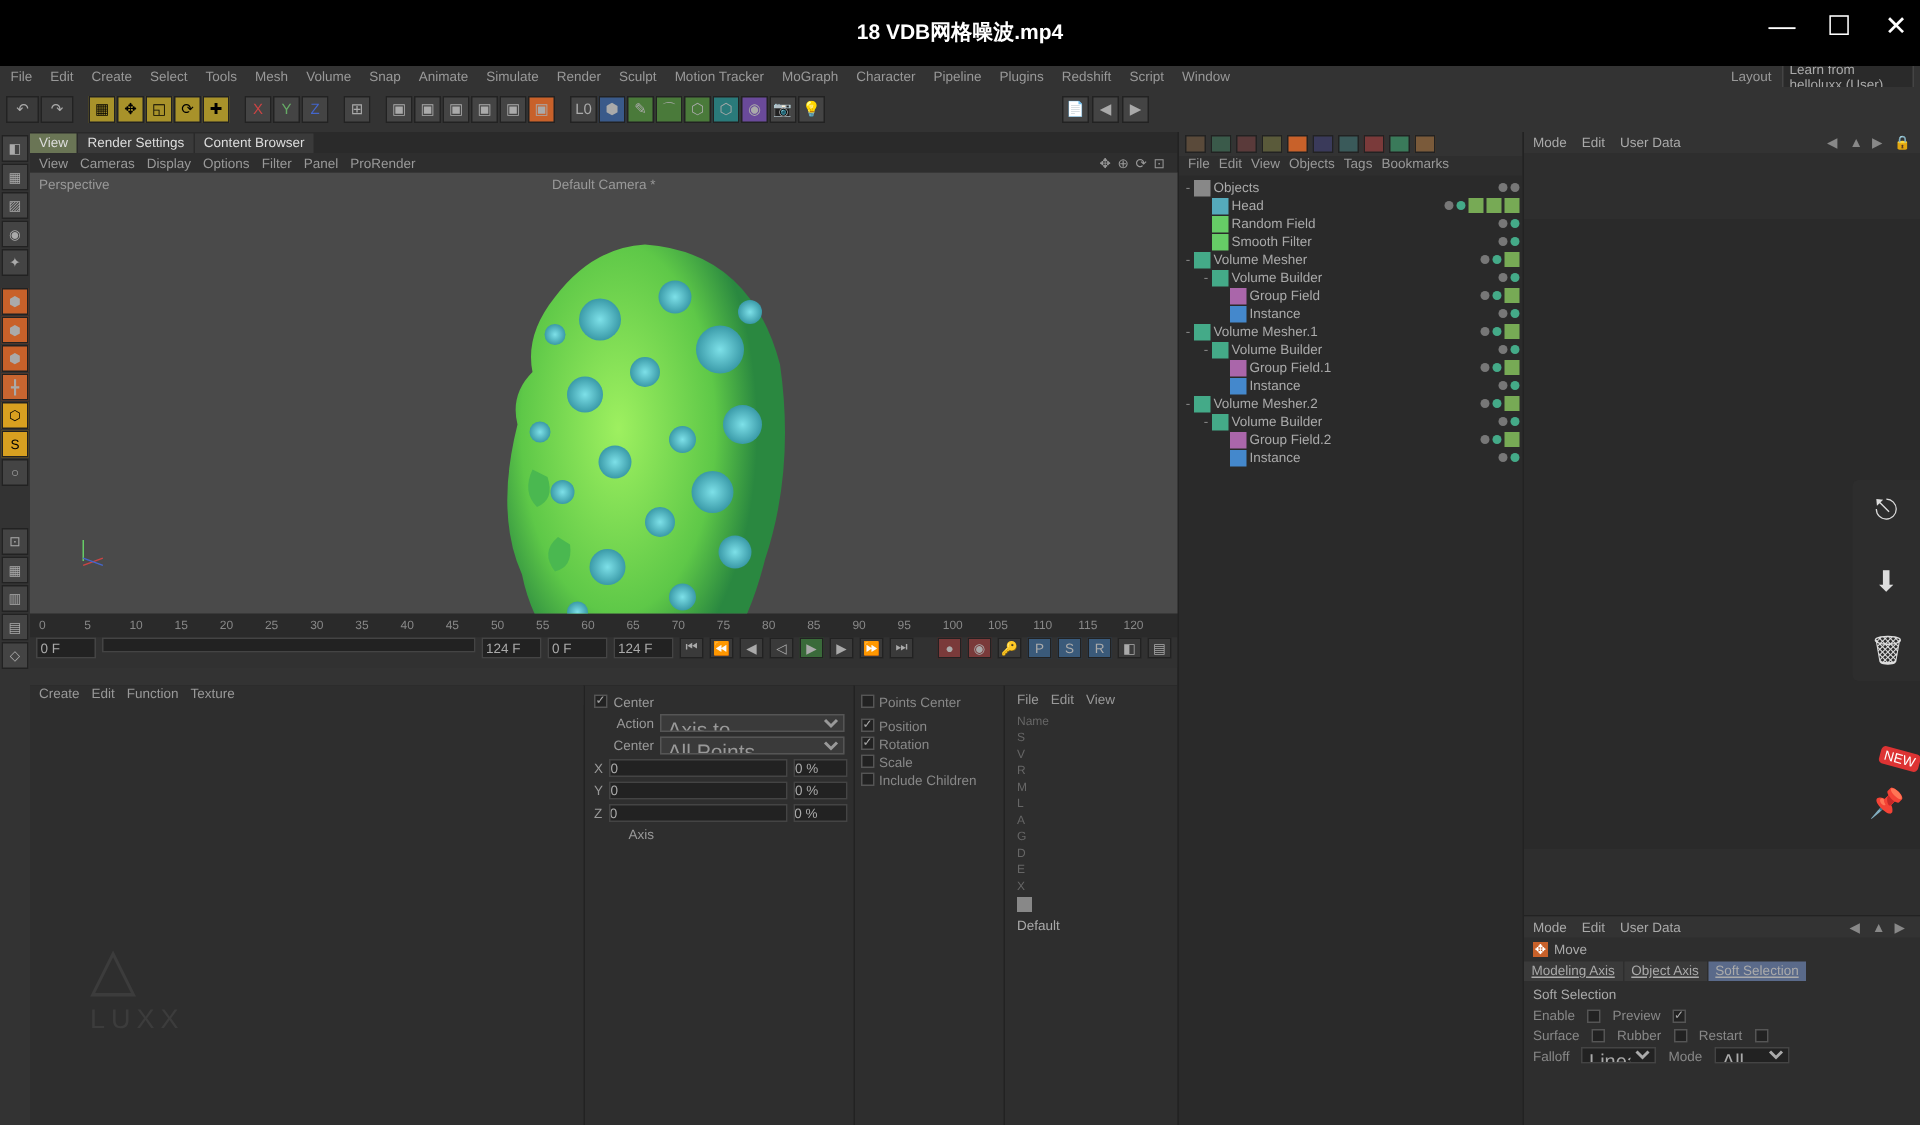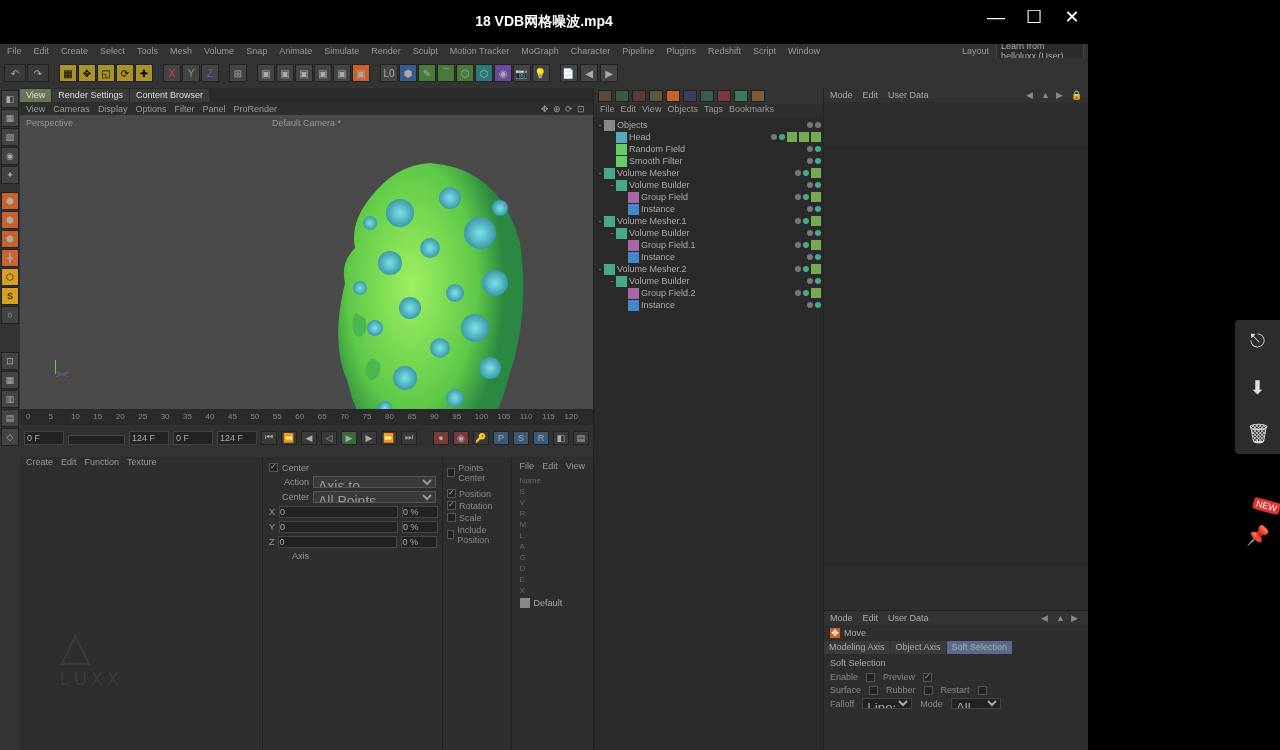--- a/index.html
+++ b/index.html
@@ -1,17 +1,17 @@
 <!DOCTYPE html>
 <html><head>
 <meta charset="utf-8">
 <style>
 * { margin:0; padding:0; box-sizing:border-box; font-family:Arial,sans-serif; user-select:none; }
 body { width:1280px; height:750px; background:#000; color:#aaa; font-size:10px; overflow:hidden; position:relative; }
-.window { width:1088px; height:750px; background:#1a1a1a; display:flex; flex-direction:column; }
+.window { width:1280px; height:750px; background:#1a1a1a; display:flex; flex-direction:column; }
 .titlebar { height:44px; background:#000; display:flex; align-items:center; justify-content:center; position:relative; }
 .titlebar-text { color:#fff; font-size:14px; font-weight:bold; }
 .win-controls { position:absolute; right:6px; top:10px; display:flex; gap:18px; }
 .win-btn { width:20px; height:20px; color:#fff; font-size:18px; cursor:pointer; text-align:center; line-height:14px; }
 .menubar { height:14px; background:#333; display:flex; align-items:center; padding:0 4px; gap:6px; font-size:9px; }
 .menubar span { color:#999; cursor:pointer; padding:0 3px; }
 .menubar .right { margin-left:auto; display:flex; align-items:center; gap:4px; }
 .layout-dd { background:#2a2a2a; border:1px solid #444; padding:1px 4px; font-size:9px; color:#aaa; width:88px; }
 .toolbar { height:30px; background:#333; display:flex; align-items:center; padding:0 4px; gap:2px; }
 .tb-group { display:flex; gap:1px; margin-right:8px; }
@@ -44,21 +44,21 @@
 .vp-label { position:absolute; top:3px; left:6px; font-size:9px; color:#999; }
 .vp-camera { position:absolute; top:3px; left:50%; transform:translateX(-50%); font-size:9px; color:#999; }
 .head-render { position:absolute; left:280px; top:38px; width:260px; height:370px; }
 .axis-gizmo { position:absolute; left:20px; bottom:20px; width:30px; height:30px; }
 .axis-gizmo .x { position:absolute; width:14px; height:1px; background:#c44; top:50%; left:50%; transform:rotate(-20deg); }
 .axis-gizmo .y { position:absolute; width:1px; height:14px; background:#6c6; bottom:50%; left:50%; }
 .axis-gizmo .z { position:absolute; width:14px; height:1px; background:#46c; top:50%; left:50%; transform:rotate(200deg); }
 .timeline-area { height:48px; background:#333; }
 .timeline-ruler { height:16px; background:#2a2a2a; display:flex; align-items:center; font-size:8px; color:#888; padding:0 6px; overflow:hidden; }
 .frame-tick { flex:1; text-align:left; }
-.playbar { height:20px; background:#313131; display:flex; align-items:flex-end; padding:0 4px; gap:4px; font-size:9px; }
+.playbar { height:20px; background:#313131; display:flex; align-items:flex-start; padding:0 4px; gap:4px; font-size:9px; }
 .frame-input { width:40px; height:14px; background:#222; border:1px solid #444; color:#aaa; font-size:9px; padding:0 2px; }
 .play-btn { width:16px; height:14px; background:#3a3a3a; border:1px solid #222; cursor:pointer; display:flex; align-items:center; justify-content:center; font-size:9px; }
 .play-btn.green { background:#3a6a3a; }
 .play-btn.red { background:#7a3a3a; }
 .play-btn.blue { background:#3a5a7a; }
 .lower-panels { flex:1; display:flex; background:#2e2e2e; }
 .lower-left { width:370px; border-right:1px solid #222; }
 .panel-tabs { height:13px; background:#2a2a2a; display:flex; font-size:9px; }
 .ptab { padding:0 6px; background:#3a3a3a; height:12px; line-height:12px; cursor:pointer; margin-right:1px; }
 .ptab.active { background:#6a7555; }
@@ -68,21 +68,21 @@
 .form-label { width:40px; text-align:right; }
 .form-input { flex:1; height:12px; background:#222; border:1px solid #444; color:#aaa; font-size:9px; }
 .form-dd { height:12px; background:#3a3a3a; border:1px solid #555; color:#999; font-size:14px; flex:1; }
 .lower-mid2 { width:100px; border-right:1px solid #222; padding:6px 4px; font-size:9px; }
 .chk-row { display:flex; align-items:center; gap:3px; margin-bottom:2px; color:#888; }
 .chk { width:9px; height:9px; background:#222; border:1px solid #555; }
 .chk.checked::after { content:"✓"; font-size:8px; color:#aaa; display:block; margin-top:-2px; }
 .lower-right { flex:1; padding:4px; }
 .lr-menu { height:13px; display:flex; gap:8px; font-size:9px; color:#999; padding:0 4px; }
 .lr-headers { display:flex; gap:2px; font-size:8px; color:#666; padding:2px 4px;flex-direction:column; }
-.lr-row { display:flex; align-items:flex-end; gap:4px; padding:1px 4px; font-size:9px; }
+.lr-row { display:flex; align-items:flex-start; gap:4px; padding:1px 4px; font-size:9px;flex-direction:column; }
 .right-panel { width:230px; background:#2e2e2e; border-left:1px solid #222; display:flex; flex-direction:column; }
 .obj-toolbar { height:16px; background:#333; display:flex; align-items:center; padding:0 4px; gap:3px; }
 .obj-tb-btn { width:14px; height:12px; cursor:pointer; border:1px solid #222; }
 .obj-menubar { height:13px; background:#2e2e2e; display:flex; gap:6px; padding:0 6px; font-size:9px; color:#999; }
 .obj-tree { flex:1; background:#2a2a2a; padding:2px; overflow:auto; font-size:9px; }
 .tree-row { display:flex; align-items:center; height:12px; cursor:pointer; }
 .tree-indent { display:inline-block; }
 .tree-toggle { width:8px; text-align:center; color:#888; }
 .tree-icon { width:11px; height:11px; display:inline-block; margin-right:2px; }
 .tree-label { color:#aaa; flex:1; }
@@ -93,21 +93,21 @@
 .tree-tag { width:10px; height:10px; margin-left:2px; }
 .attr-panel { width:265px; background:#2e2e2e; border-left:1px solid #222; display:flex; flex-direction:column;gap:44px; }
 .attr-header { height:14px; background:#333; display:flex; align-items:center; padding:0 6px; font-size:9px; gap:10px; }
 .attr-nav { margin-left:auto; display:flex; gap:4px; }
 .attr-nav-btn { width:11px; height:10px; cursor:pointer; color:#888; font-size:9px; }
 .attr-body { flex:1; background:#2a2a2a; }
 .attr-lower { height:140px; border-top:1px solid #222; }
 .attr-move-row { display:flex; align-items:center; gap:4px; padding:3px 6px; font-size:9px; }
 .plus-icon { width:10px; height:10px; background:#c8612a; color:#fff; text-align:center; font-size:9px; line-height:10px; }
 .attr-tabs { display:flex; height:13px; font-size:9px; }
-.attab { padding:0 5px; background:#3a3a3a; line-height:12px; cursor:pointer; margin-right:1px; }
+.attab { padding:0 5px; background:#3a3a3a; line-height:12px; cursor:pointer; margin-right:1px;text-decoration:underline; }
 .attab.active { background:#5a6a8a; }
 .attr-section { padding:4px 6px; font-size:9px; }
 .attr-row { display:flex; gap:8px; margin-bottom:3px; align-items:center; }
 .attr-label { color:#888; }
 .attr-field { height:11px; background:#222; border:1px solid #444; width:50px; color:#aaa; }
 .subtitle-overlay { position:absolute; left:0; right:0; bottom:8px; text-align:center; pointer-events:none; }
 .sub-cn { font-size:28px; color:#fff; text-shadow:2px 2px 3px #000; font-weight:bold; }
 .sub-en { font-size:26px; color:#fff; text-shadow:2px 2px 3px #000; }
 .float-sidebar { position:absolute; right:0; top:320px; width:45px; background:#2d2d2d; border-radius:4px 0 0 4px; padding:10px 0; display:flex; flex-direction:column; align-items:center; gap:24px; }
 .fs-icon { width:22px; height:22px; color:#ddd; font-size:19px; cursor:pointer; text-align:center; }
@@ -410,21 +410,21 @@
           <div class="chk-row">
               <div class="chk checked"></div>
               <span>Rotation</span>
             </div>
           <div class="chk-row">
               <div class="chk"></div>
               <span>Scale</span>
             </div>
           <div class="chk-row">
               <div class="chk"></div>
-              <span>Include Position</span>
+              <span>Include Children</span>
             </div>
         </div>
         <div class="lower-right">
           <div class="lr-menu">
             <span>File</span>
             <span>Edit</span>
             <span>View</span>
           </div>
           <div class="lr-headers">
             <span style="width:60px">Name</span>

